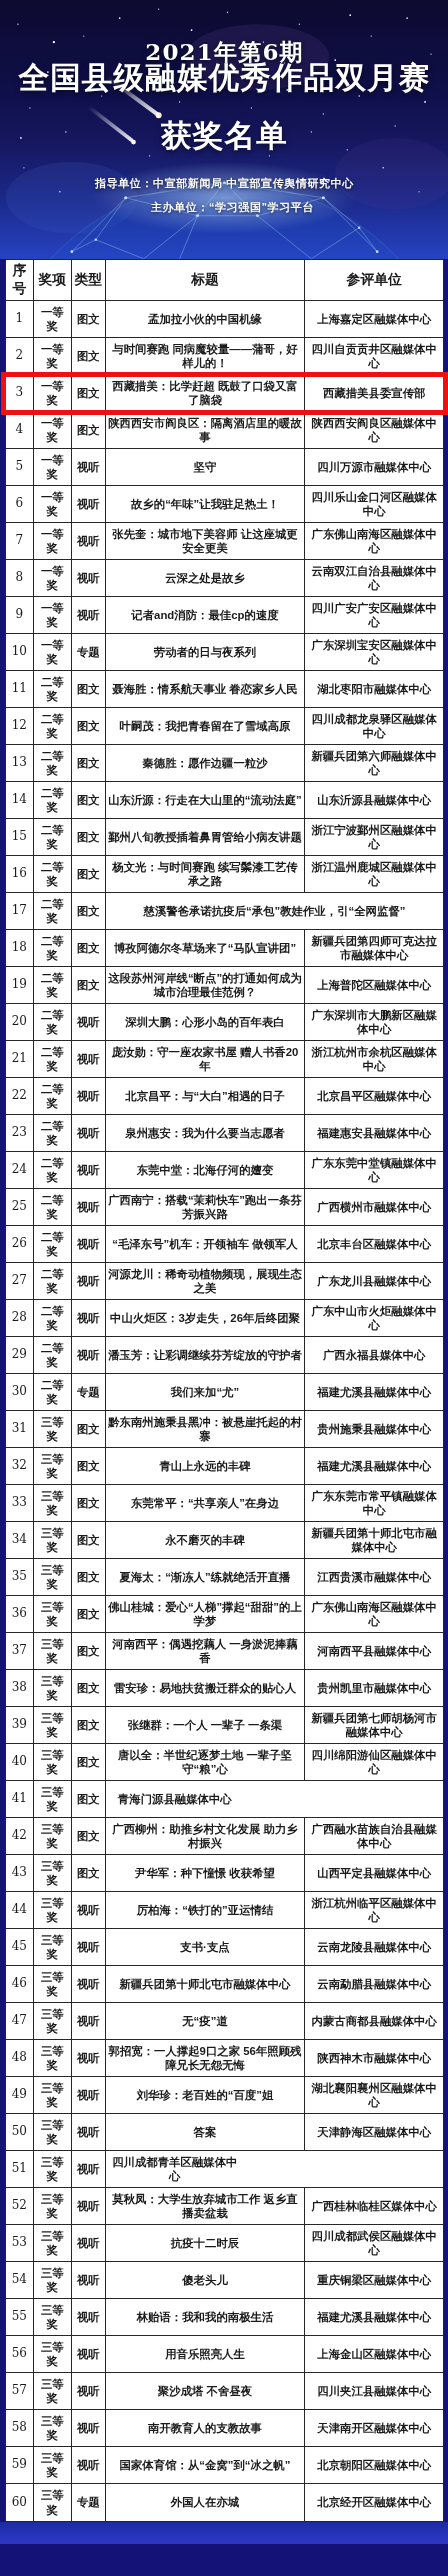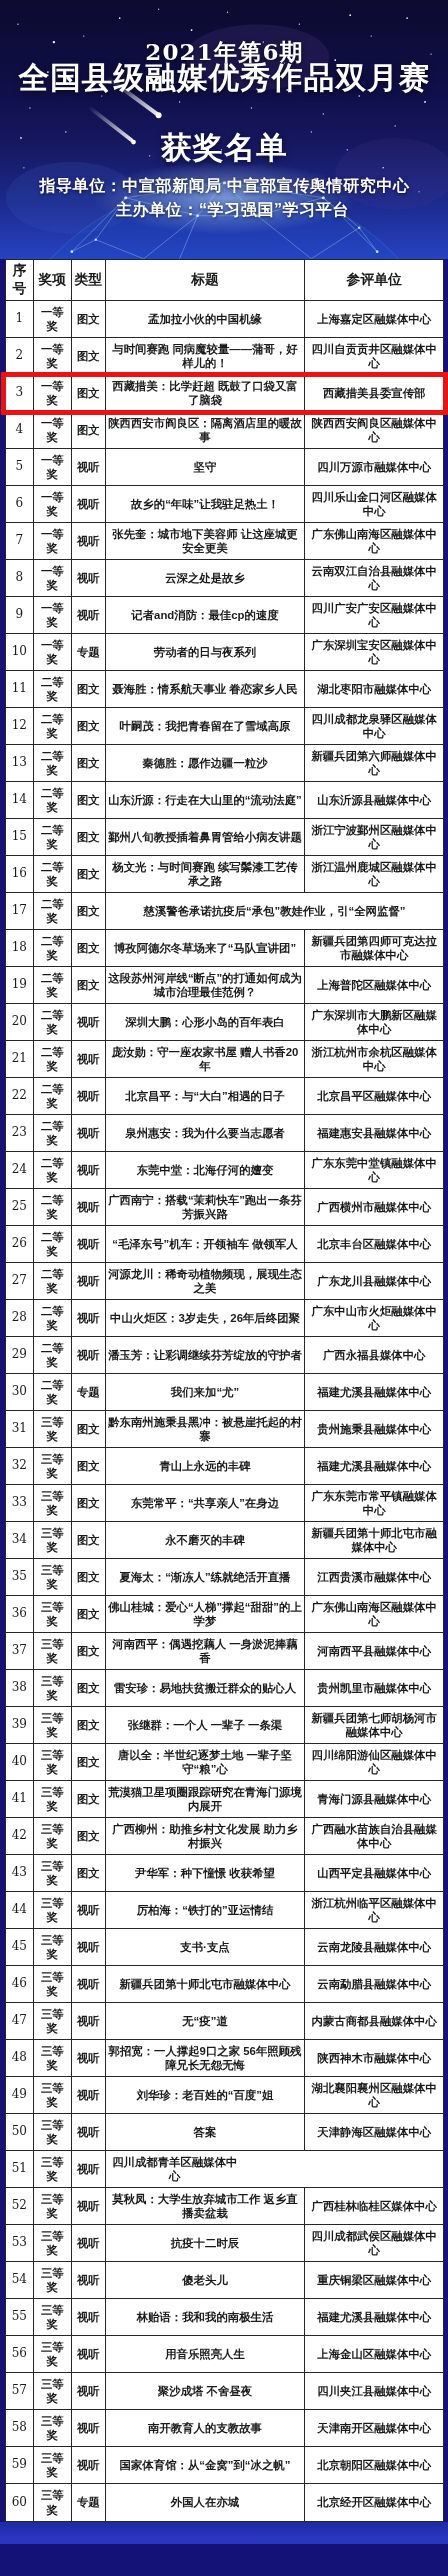--- a/index.html
+++ b/index.html
@@ -32,23 +32,23 @@
     top:37px;
     font-family:"DejaVu Serif","Liberation Serif",serif;
     font-weight:700;font-size:23px;letter-spacing:1.2px;
     text-shadow:0 1.2px 4.8px rgba(0,0,0,.65);
   }
   .title-line{
     font-weight:900;font-size:30.5px;letter-spacing:1.2px;
     text-shadow:0 1.8px 6px rgba(0,0,0,.6);
   }
   .title-1{top:58px;}
-  .title-2{top:128px;}
+  .title-2{top:116px;}
   .sub-line{
-    font-weight:700;font-size:16px;letter-spacing:0.6px;
+    font-weight:700;font-size:11px;letter-spacing:0.6px;
     text-shadow:0 1.2px 3.6px rgba(0,0,0,.7);
   }
   .sub-1{top:176px;}
   .sub-2{top:200px;margin-left:16px;}
   
   .awards-table{
     margin:0 4.8px;
     background:#fff;
     border:1.8px solid var(--table_border);
   }
@@ -530,21 +530,20 @@
           <div class="t-cell col-award">三等奖</div>
           <div class="t-cell col-type">图文</div>
           <div class="t-cell col-title">唐以全：半世纪逐梦土地 一辈子坚守“粮”心</div>
           <div class="t-cell col-unit">四川绵阳游仙区融媒体中心</div>
         </div>
 
         <div class="t-row">
           <div class="t-cell col-no">41</div>
           <div class="t-cell col-award">三等奖</div>
           <div class="t-cell col-type">图文</div>
-          <div class="t-cell col-title">荒漠猫卫星项圈跟踪研究在青海门源境内展开</div>
           <div class="t-cell col-unit">青海门源县融媒体中心</div>
         </div>
 
         <div class="t-row">
           <div class="t-cell col-no">42</div>
           <div class="t-cell col-award">三等奖</div>
           <div class="t-cell col-type">图文</div>
           <div class="t-cell col-title">广西柳州：助推乡村文化发展 助力乡村振兴</div>
           <div class="t-cell col-unit">广西融水苗族自治县融媒体中心</div>
         </div>

